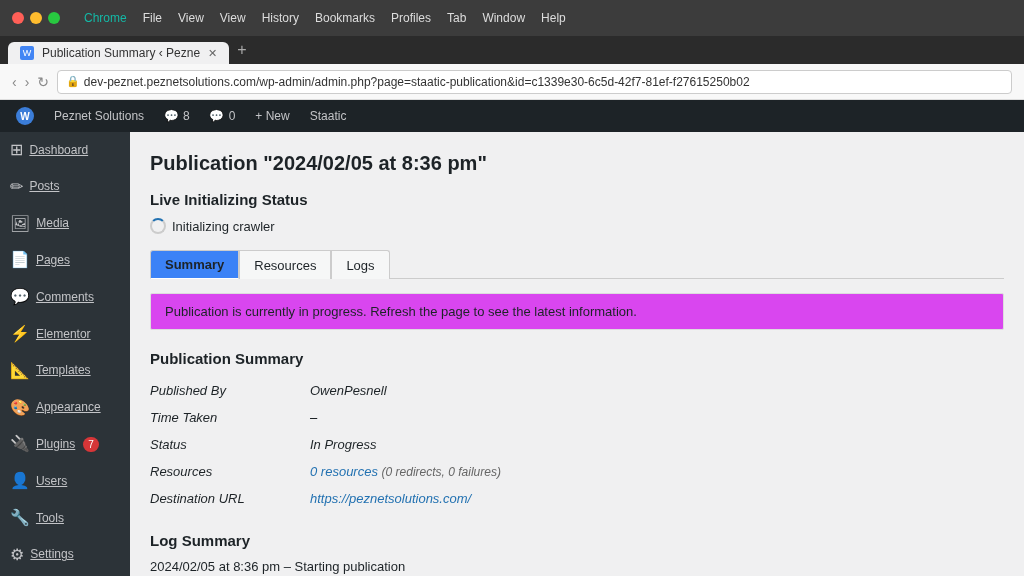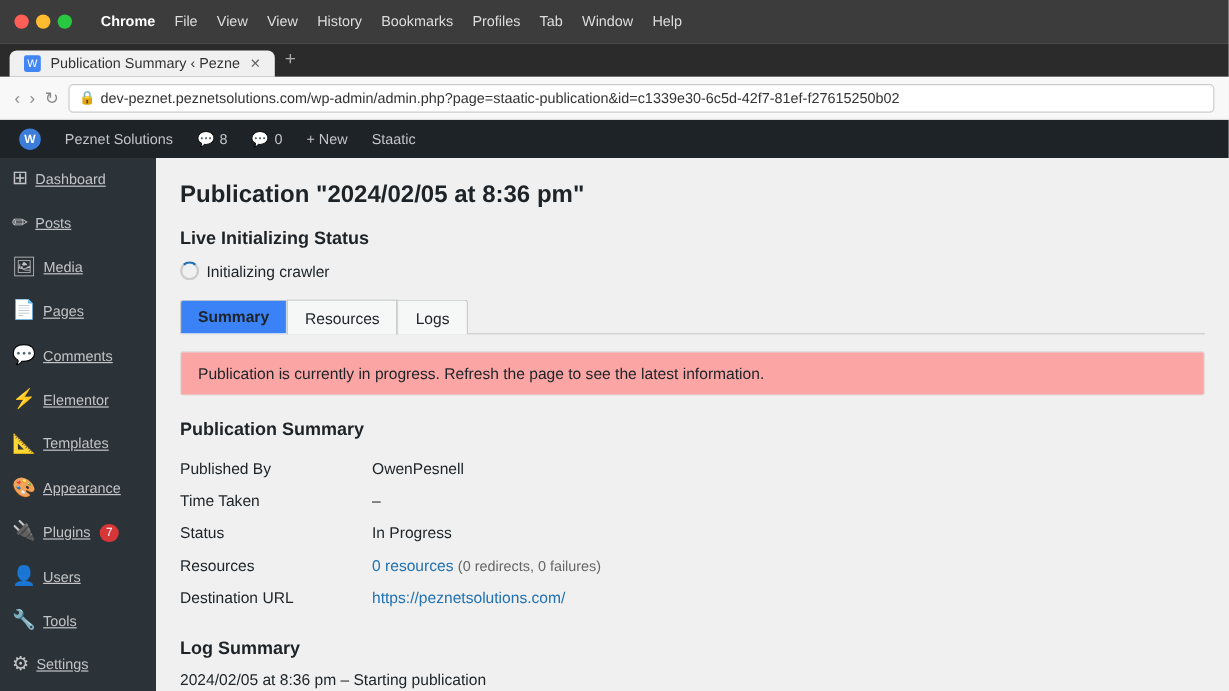--- a/index.html
+++ b/index.html
@@ -20,21 +20,21 @@
     .tl-yellow { background: #febc2e; }
     .tl-green { background: #28c840; }
     .browser-menu {
       display: flex;
       gap: 16px;
       color: #ddd;
       font-size: 12px;
       margin-left: 16px;
     }
     .browser-menu span { cursor: pointer; }
-    .browser-menu span.active { color: #ffffff; font-weight: 700; }
+    .browser-menu span.active { color: #14b8a6; font-weight: 400; }
 
     .browser-tab-bar {
       background: #2b2b2b;
       height: 28px;
       display: flex;
       align-items: flex-end;
       padding: 0 8px;
     }
     .browser-tab {
       background: #f0f0f1;
@@ -178,33 +178,33 @@
     .tab-btn.active {
       background: #3b82f6;
       border-bottom: 1px solid white;
       font-weight: 600;
     }
     .tab-btn:first-child { border-radius: 3px 0 0 0; }
     .tab-btn:last-child { border-radius: 0 3px 0 0; }
 
     
     .info-box {
-      background: #fca5a5;
+      background: #d946ef;
       border: 1px solid #ddd;
       padding: 10px 14px;
       font-size: 13px;
       color: #1d2327;
       margin-bottom: 20px;
       border-radius: 2px;
     }
 
     
     .pub-summary { margin-bottom: 20px; }
     .pub-table { width: 100%; border-collapse: collapse; }
-    .pub-table tr td { padding: 6px 0; vertical-align: top; font-size: 13px; }
+    .pub-table tr td { padding: 6px 0; vertical-align: top; font-size: 13px; font-style: italic; }
     .pub-table tr td:first-child { width: 160px; font-weight: 500; color: #1d2327; }
     .pub-table tr td:last-child { color: #1d2327; }
     .link { color: #2271b1; text-decoration: none; cursor: pointer; }
     .muted { color: #666; font-size: 12px; }
 
     
     .log-entry { font-size: 13px; color: #1d2327; margin-bottom: 4px; }
   </style>
 </head>
 <body>

